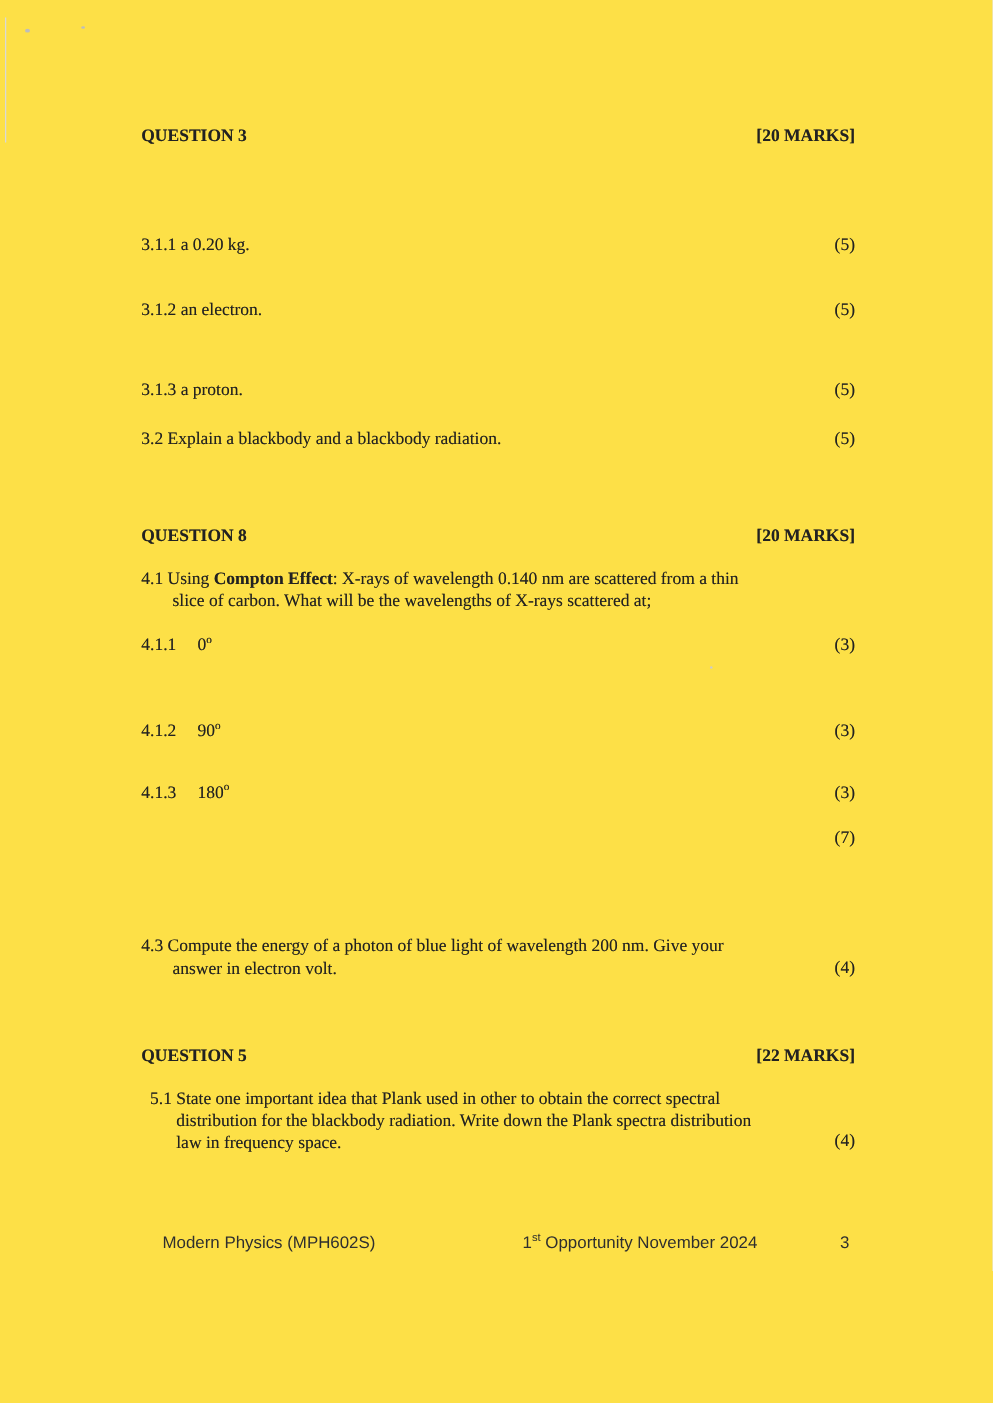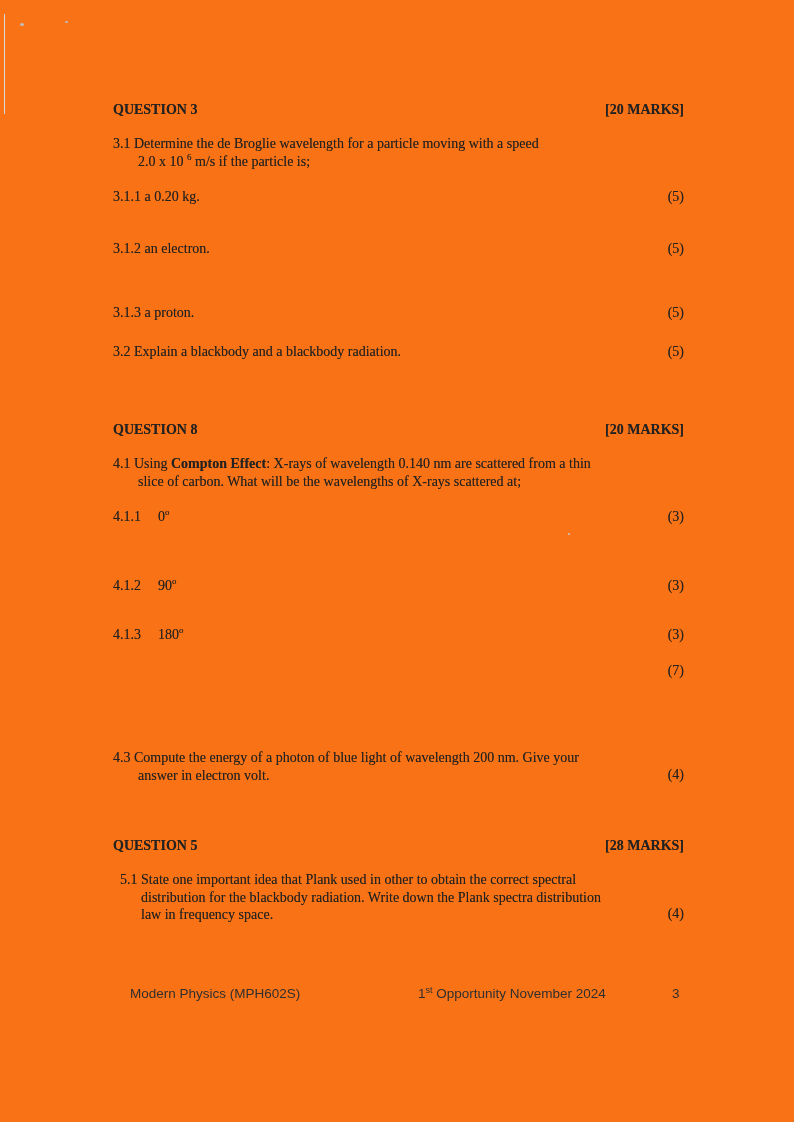--- a/index.html
+++ b/index.html
@@ -1,17 +1,17 @@
 <!DOCTYPE html>
 <html><head>
 <meta charset="utf-8">
 <style>
   html,body{margin:0;padding:0;background:#e8e8e8;}
   .page{
-    position:relative;width:794px;height:1122px;background:#f97316;
+    position:relative;width:794px;height:1122px;background:#fde047;
     margin:0 auto;overflow:hidden;
     font-family:"Liberation Serif", serif;
     color:#222;
   }
   .serif{font-family:"Liberation Serif", serif;font-size:14px;line-height:17.5px;
     text-shadow:0 0 0.4px rgba(20,20,20,.45);}
   .row{position:absolute;left:113px;width:571px;display:flex;justify-content:space-between;}
   .block{position:absolute;left:113px;width:571px;}
   .block5{position:absolute;left:120px;width:564px;}
   .bold{font-weight:bold;}
@@ -42,24 +42,20 @@
   <div class="art-vline"></div>
   <div class="art-dot d1"></div>
   <div class="art-dot d2"></div>
   <div class="art-dot d3"></div>
 
   <div class="row serif" style="top:101px">
     <span class="bold">QUESTION 3</span>
     <span class="bold">[20 MARKS]</span>
   </div>
 
-  <div class="block serif" style="top:135px">
-    <div class="line">3.1 Determine the de Broglie wavelength for a particle moving with a speed</div>
-    <div class="line cont25"><span>2.0 x 10 </span><sup>6</sup><span> m/s if the particle is;</span></div>
-  </div>
 
   <div class="row serif" style="top:188px">
     <span>3.1.1 a 0.20 kg.</span>
     <span>(5)</span>
   </div>
 
   <div class="row serif" style="top:240px">
     <span>3.1.2 an electron.</span>
     <span>(5)</span>
   </div>
@@ -104,21 +100,21 @@
   </div>
 
   <div class="block serif" style="top:749px">
     <div class="line">4.3 Compute the energy of a photon of blue light of wavelength 200 nm. Give your</div>
     <div class="line cont25">answer in electron volt.</div>
     <span class="marks-br">(4)</span>
   </div>
 
   <div class="row serif" style="top:837px">
     <span class="bold">QUESTION 5</span>
-    <span class="bold">[28 MARKS]</span>
+    <span class="bold">[22 MARKS]</span>
   </div>
 
   <div class="block5 serif" style="top:871px">
     <div class="line">5.1 State one important idea that Plank used in other to obtain the correct spectral</div>
     <div class="line cont21">distribution for the blackbody radiation. Write down the Plank spectra distribution</div>
     <div class="line cont21">law in frequency space.</div>
     <span class="marks-br">(4)</span>
   </div>
 
   <div>

